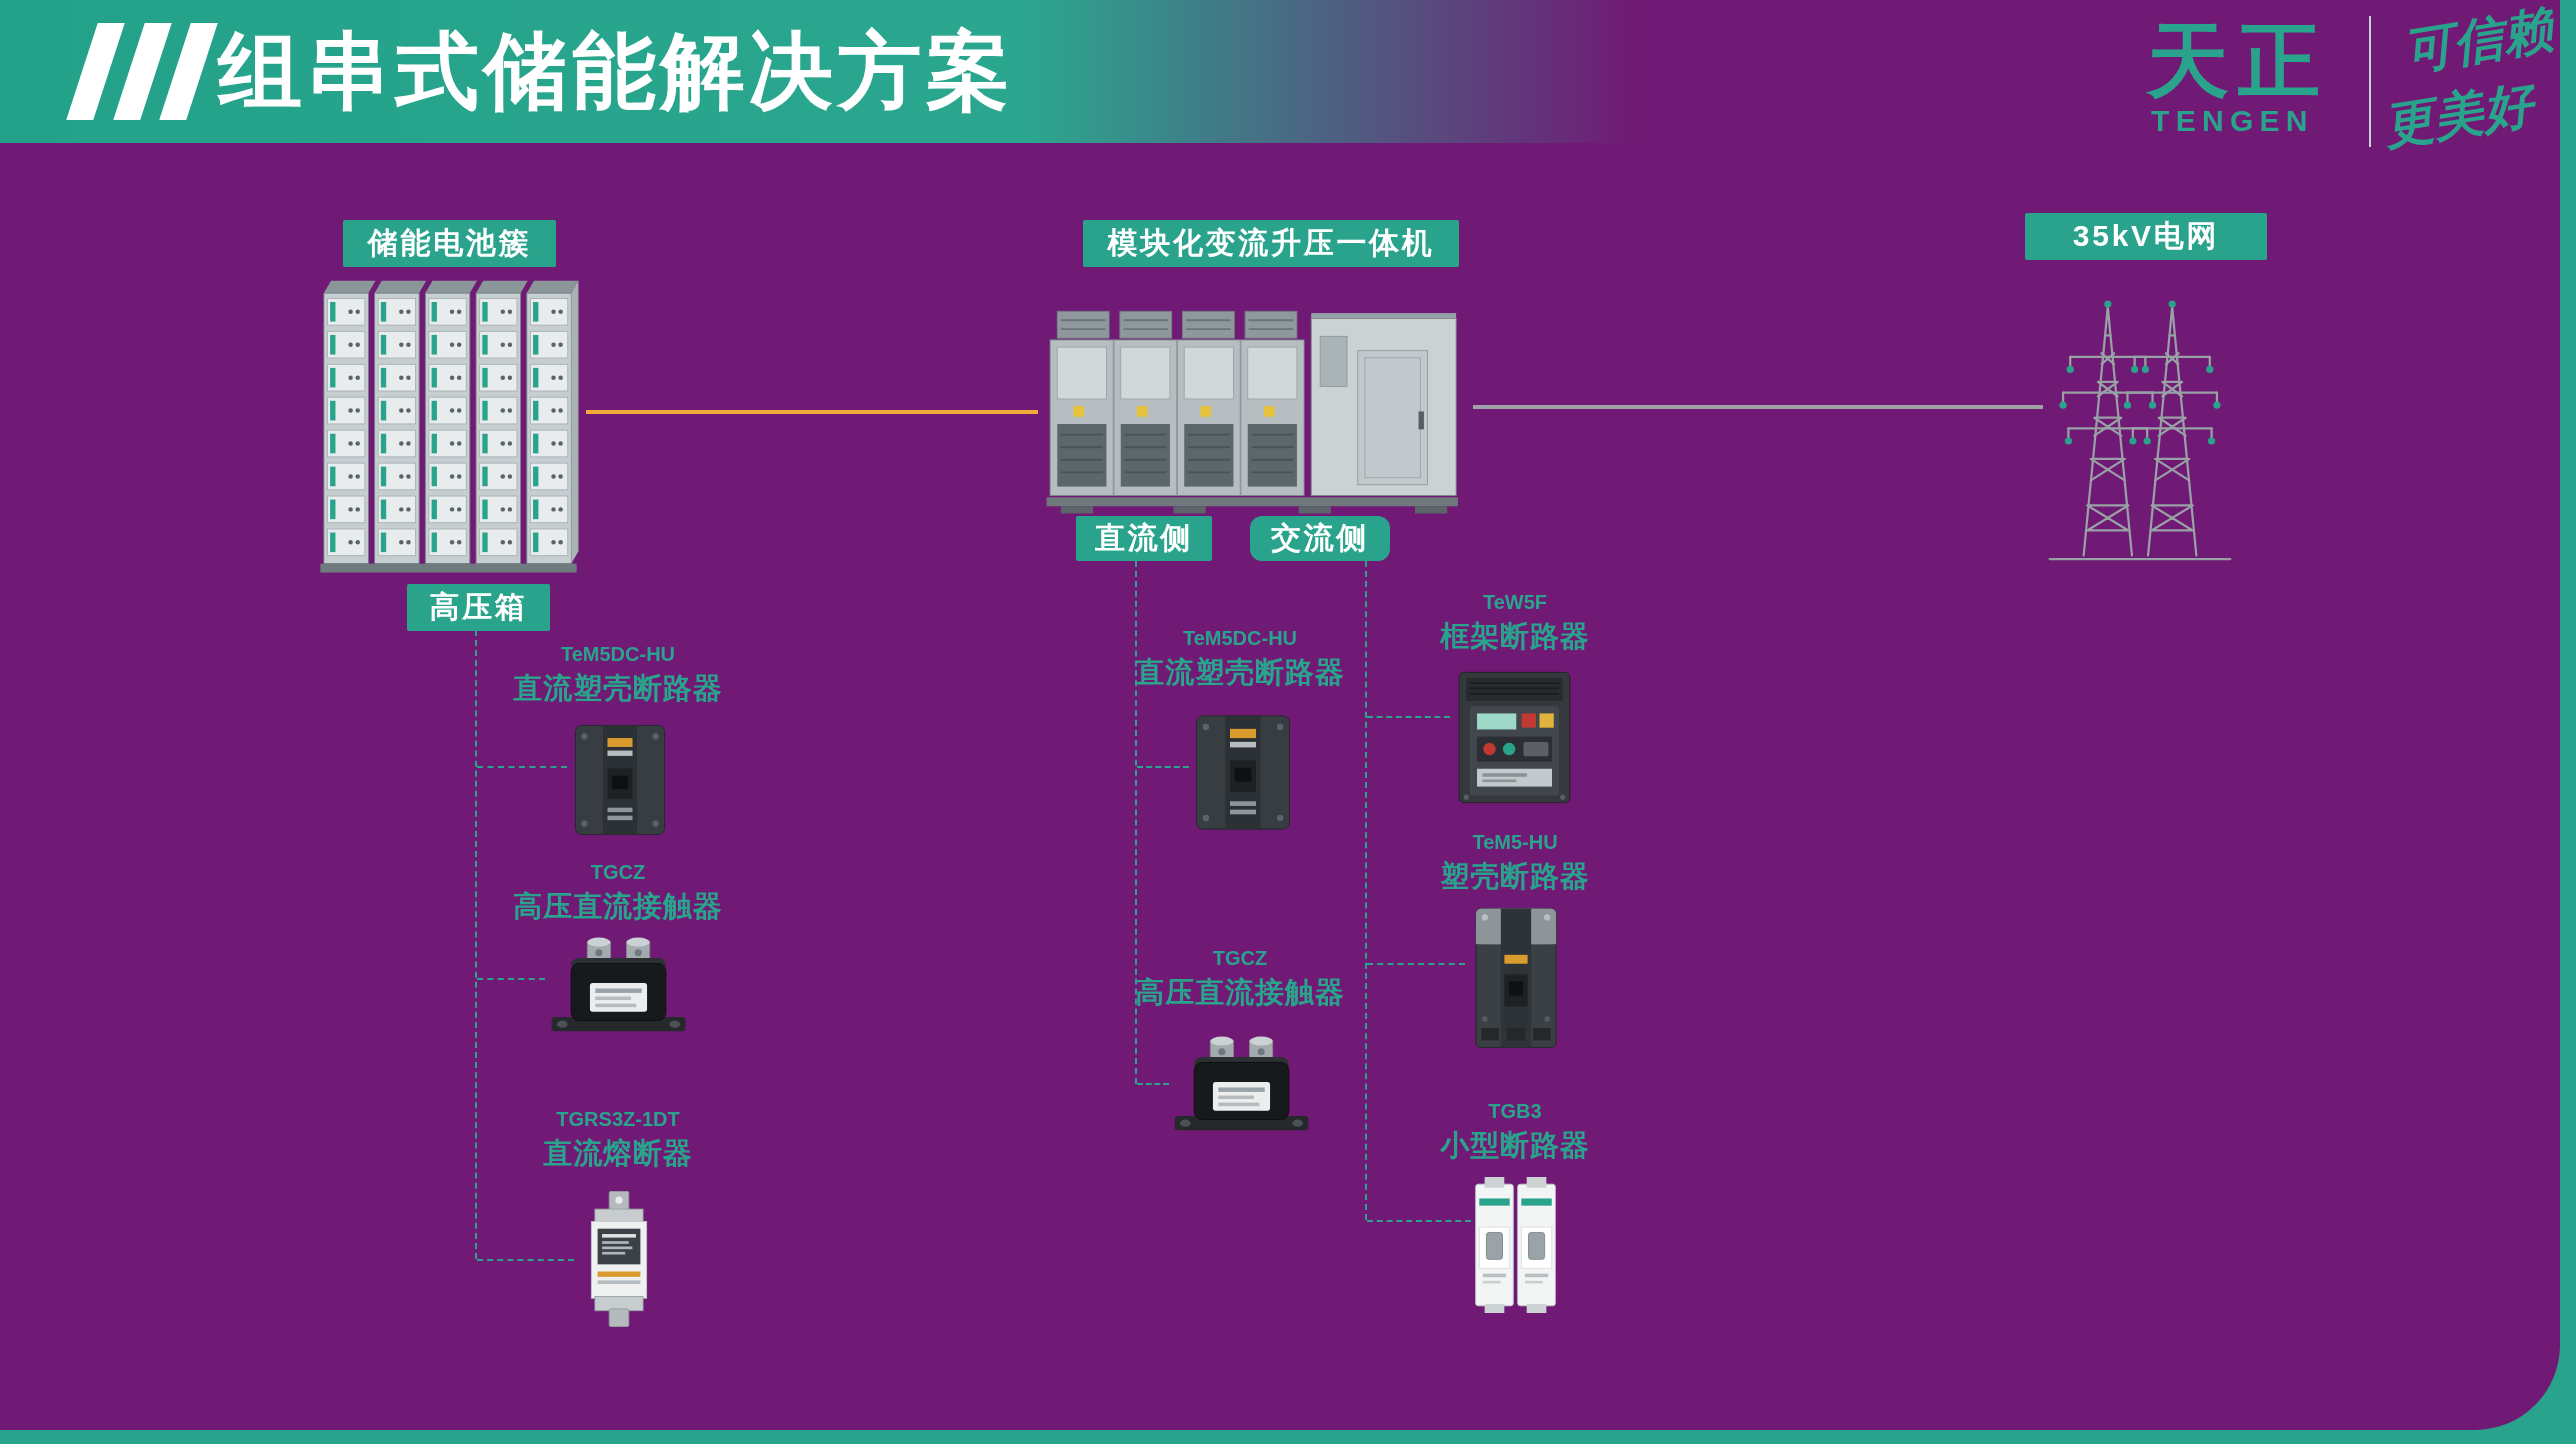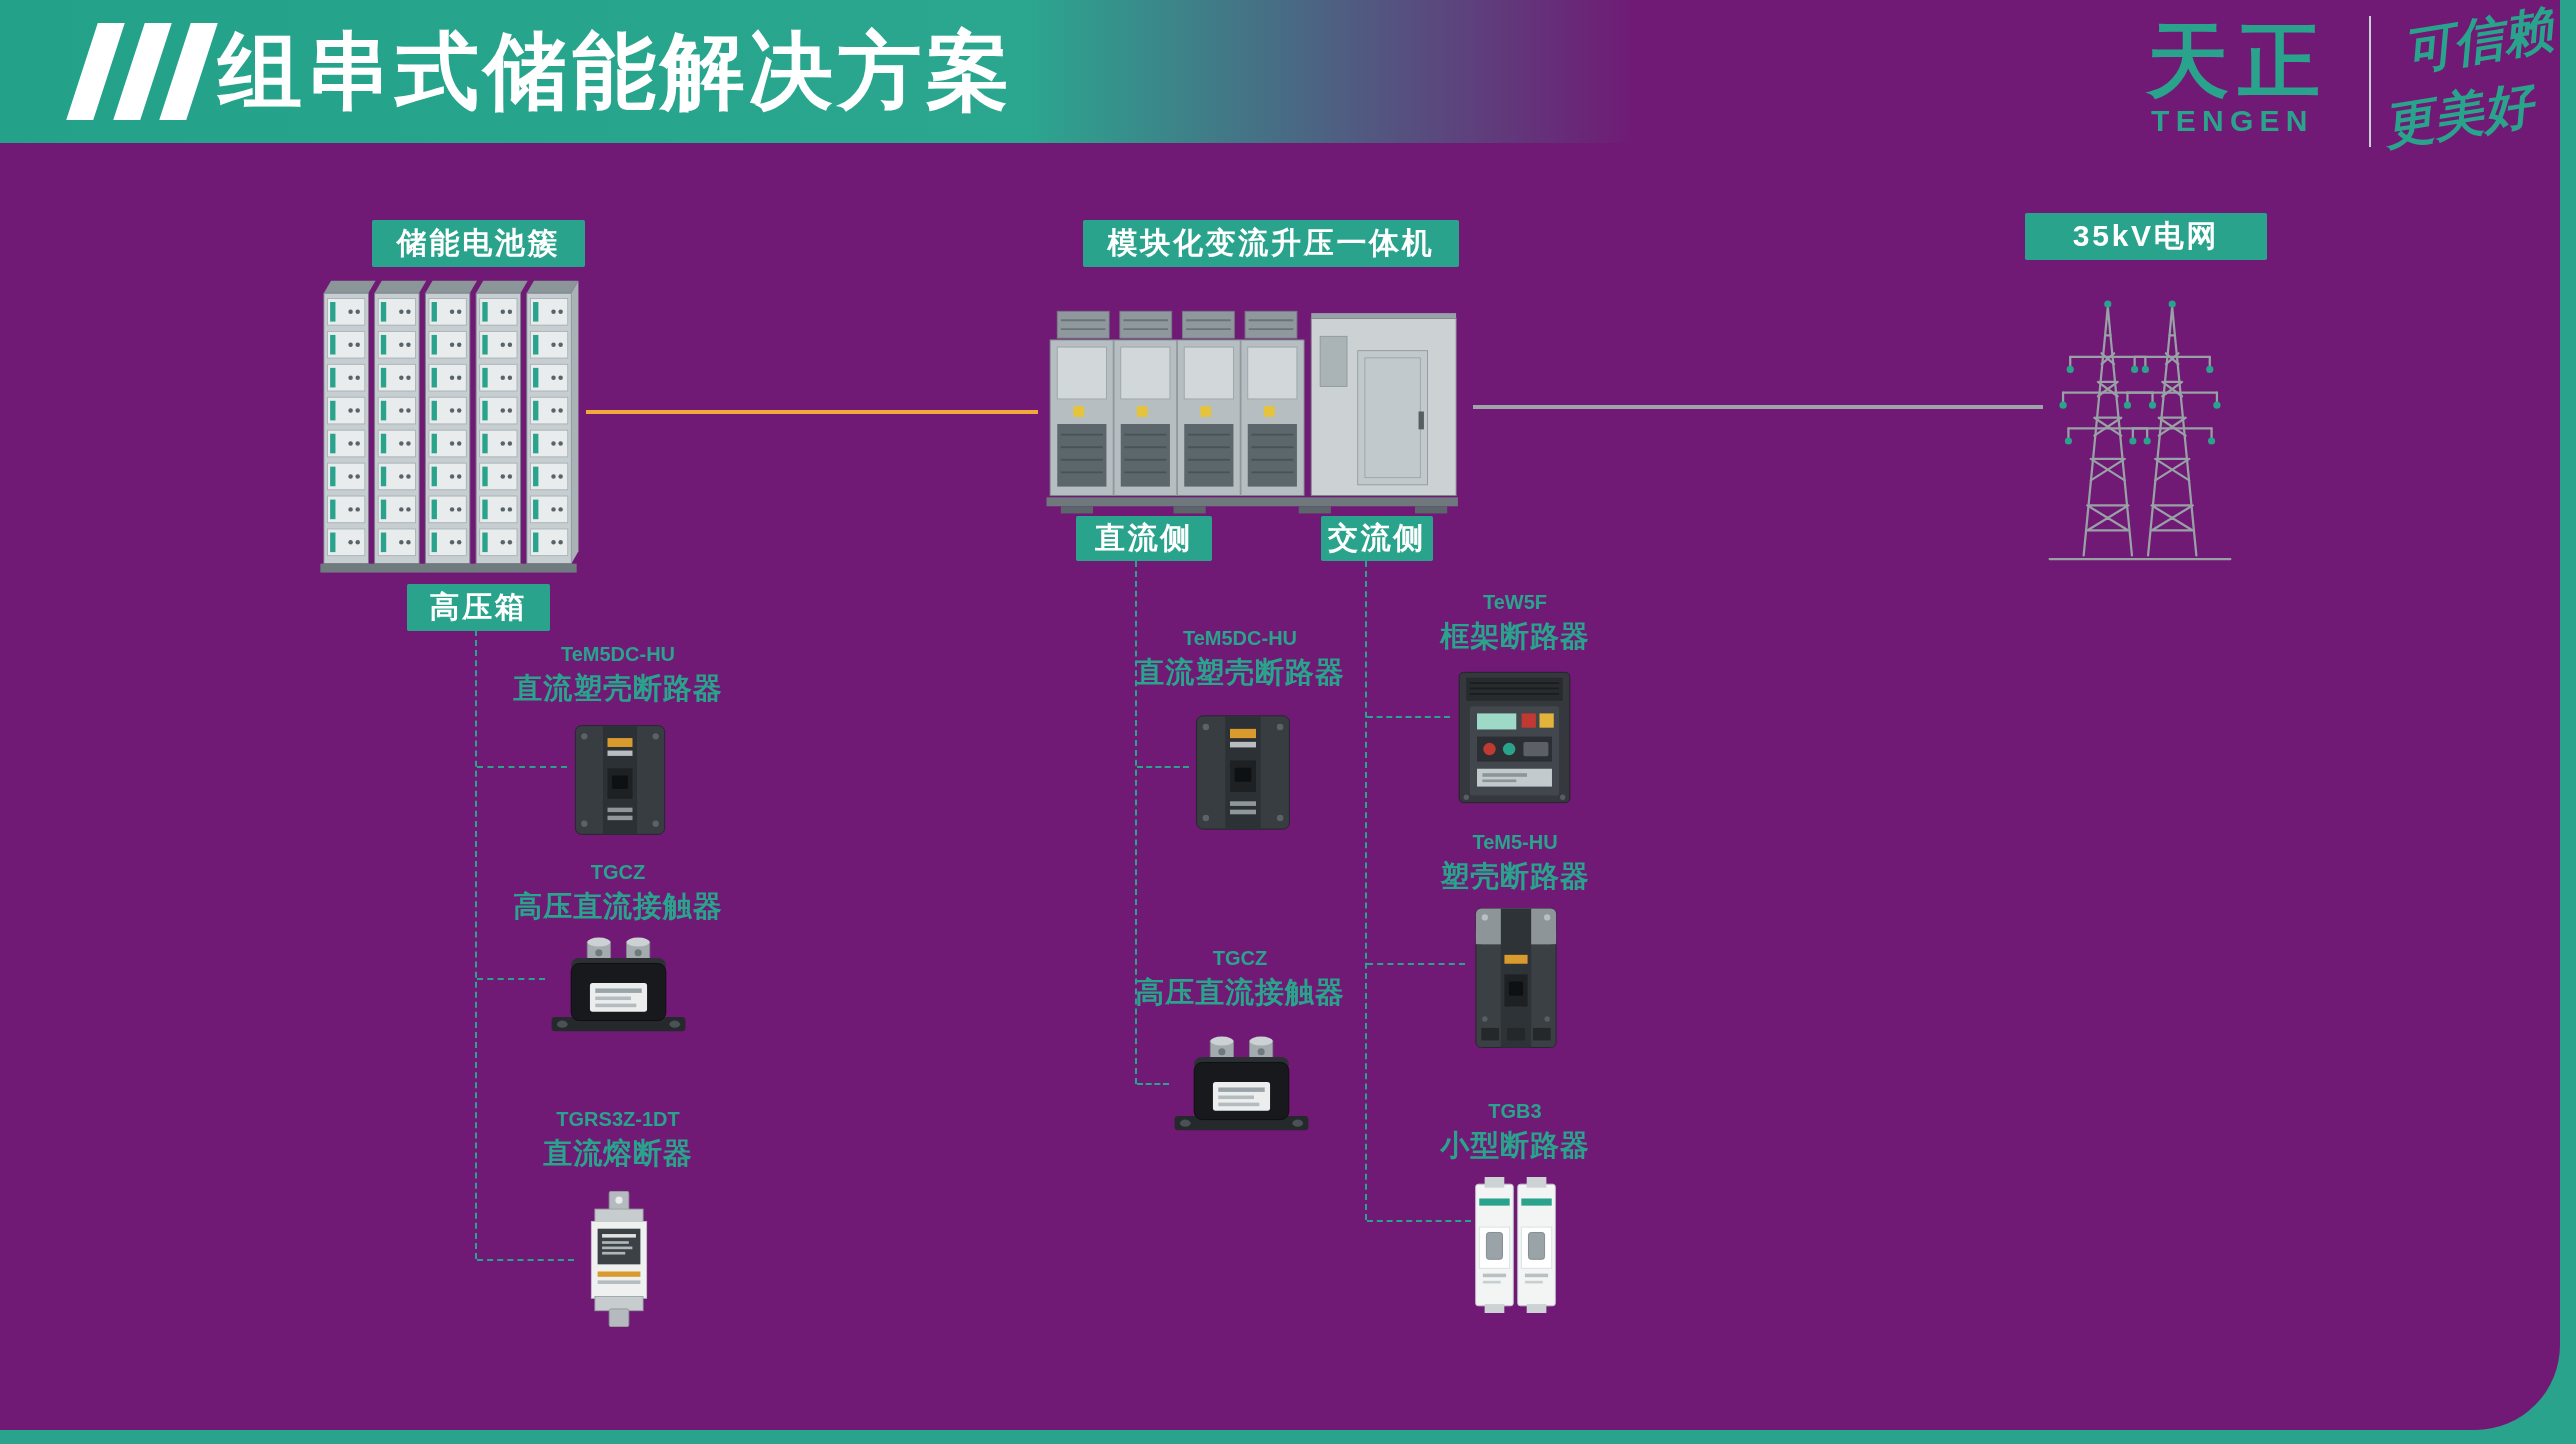--- a/index.html
+++ b/index.html
@@ -66,26 +66,26 @@
     </div>
 
     <div class="brand-cn">天正</div>
     <div class="brand-en">TENGEN</div>
     <div class="logo-divider"></div>
     <div class="slogan">
       <div class="s1">可信赖</div>
       <div class="s2">更美好</div>
     </div>
 
-    <div class="tag" style="left:343px;top:220px;width:213px;margin-left:29px;">储能电池簇</div>
+    <div class="tag" style="left:343px;top:220px;width:213px;">储能电池簇</div>
     <div class="tag" style="left:1083px;top:220px;width:376px;">模块化变流升压一体机</div>
     <div class="tag" style="left:2025px;top:213px;width:242px;">35kV电网</div>
     <div class="tag" style="left:407px;top:584px;width:143px;">高压箱</div>
     <div class="tag" style="left:1076px;top:516px;width:136px;height:45px;">直流侧</div>
-    <div class="tag" style="left:1321px;top:516px;width:112px;height:45px;">交流侧</div>
+    <div class="tag" style="left:1250px;top:516px;width:140px;height:45px;border-radius:12px;">交流侧</div>
 
     <div class="conn dc" style="left:586px;top:410px;width:452px;"></div>
     <div class="conn ac" style="left:1473px;top:405px;width:570px;"></div>
 
     <svg class="ill" style="left:315px;top:269px;" width="267" height="309" viewBox="0 0 300 345">
       <defs>
         <g id="bmod">
           <rect x="0" y="0" width="42" height="30" fill="#e8eced" stroke="#a6b0b4" stroke-width="1"></rect>
           <rect x="3" y="4" width="6" height="22" fill="#2AA38C"></rect>
           <circle cx="34" cy="15" r="2.5" fill="#59646a"></circle>

